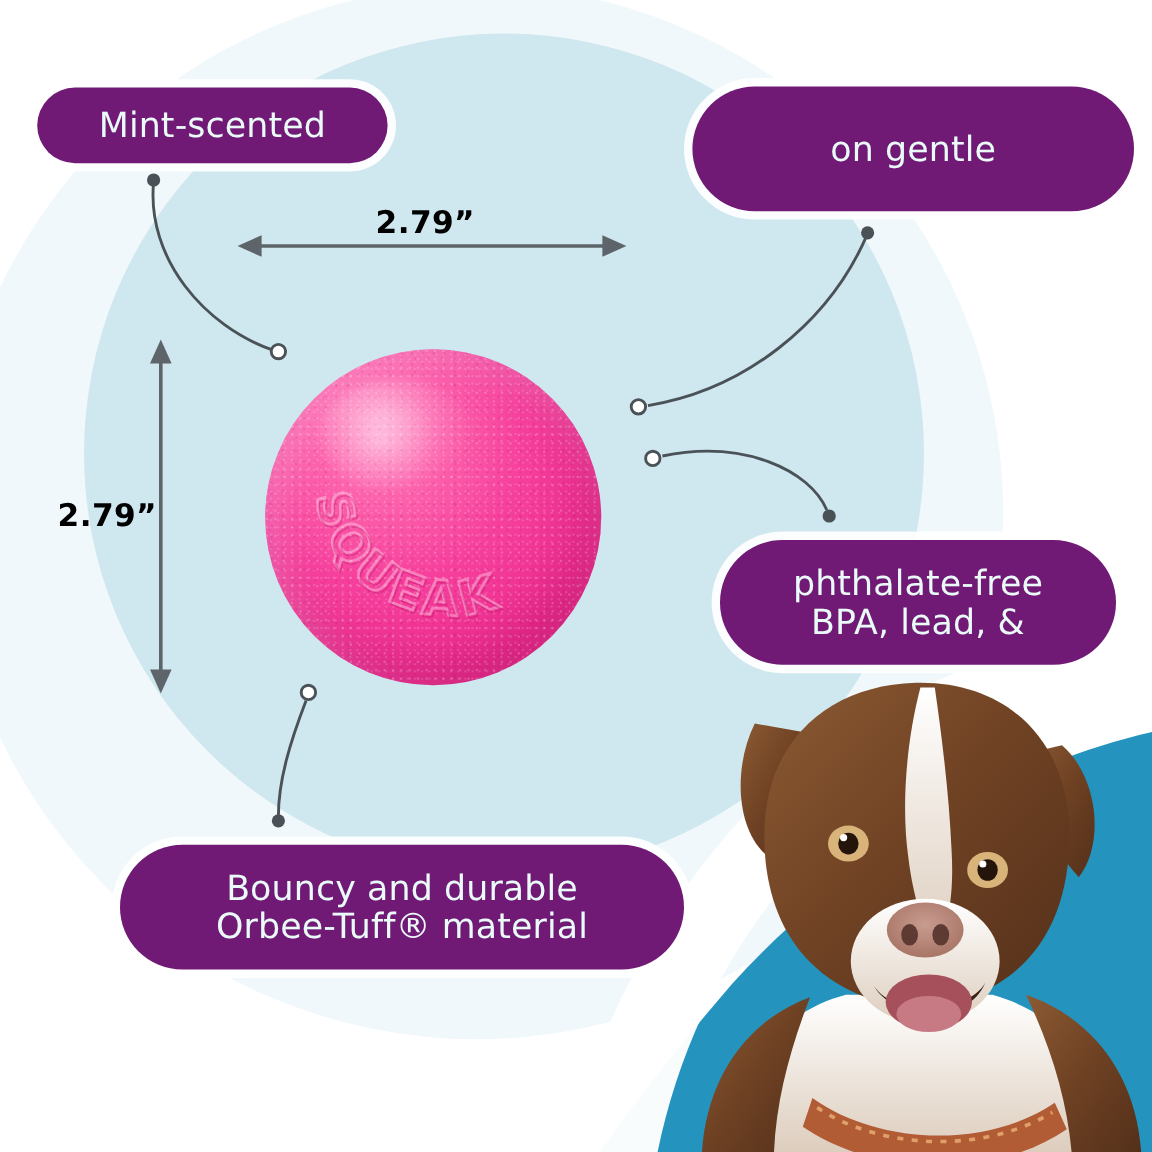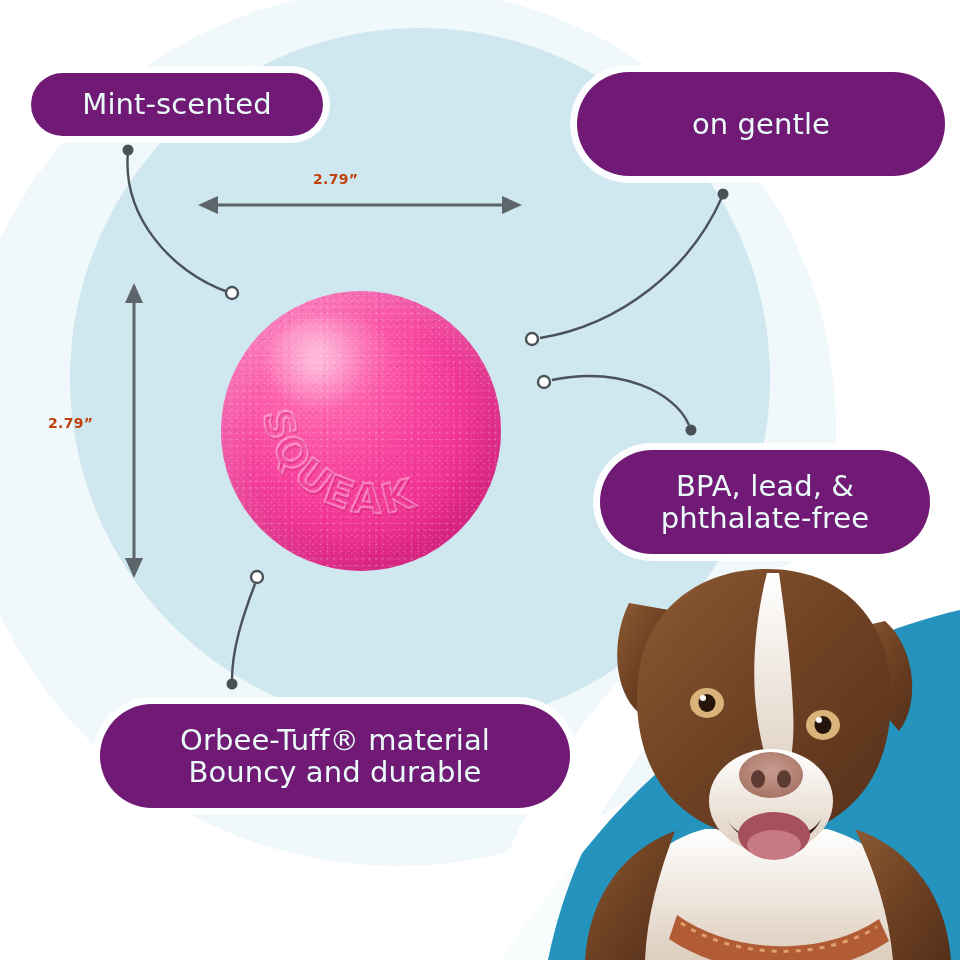--- a/index.html
+++ b/index.html
@@ -85,23 +85,23 @@
   }
   .ball-emboss {
     position: absolute;
     inset: 0;
     pointer-events: none;
   }
 
   
   .dim-label {
     position: absolute;
-    color: #c2410c;
+    color: #000000;
     font-weight: bold;
-    font-size: 14px;
+    font-size: 26px;
     letter-spacing: 0.3px;
     white-space: nowrap;
   }
   .dim-label-h { left: 313px; top: 171px; }
   .dim-label-v { left: 48px; top: 415px; }
 
   
   .pill {
     position: absolute;
     background: #701a75;
@@ -267,25 +267,25 @@
   </div>
 
   <div class="pill pill-tough">
     <div>
       <span>on gentle</span>
     </div>
   </div>
 
   <div class="pill pill-bpa">
     <div>
+      <span>phthalate-free</span>
       <span>BPA, lead, &amp;</span>
-      <span>phthalate-free</span>
     </div>
   </div>
 
   <div class="pill pill-bouncy">
     <div>
+      <span>Bouncy and durable</span>
       <span>Orbee-Tuff® material</span>
-      <span>Bouncy and durable</span>
     </div>
   </div>
 
 </div>
 
 </body></html>

